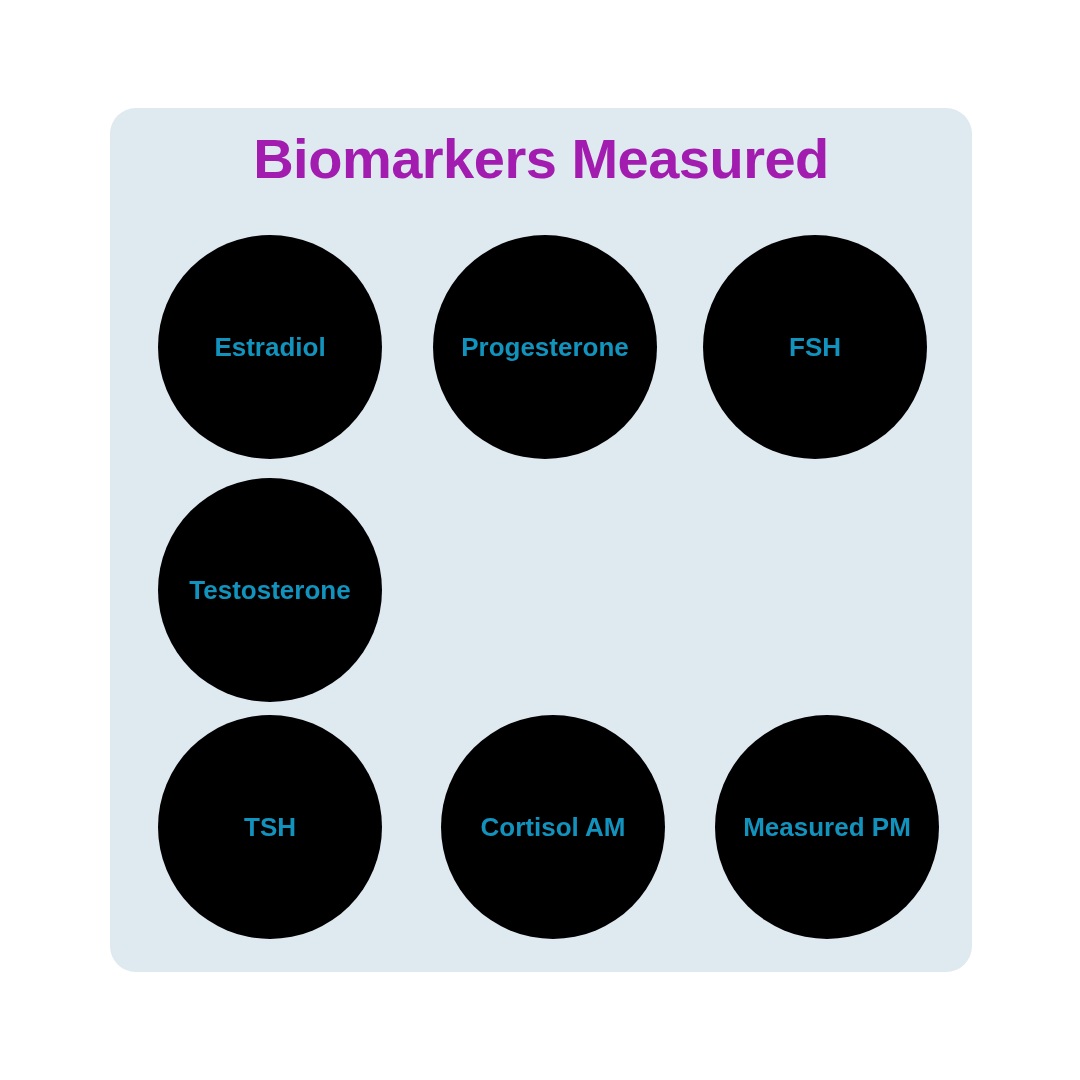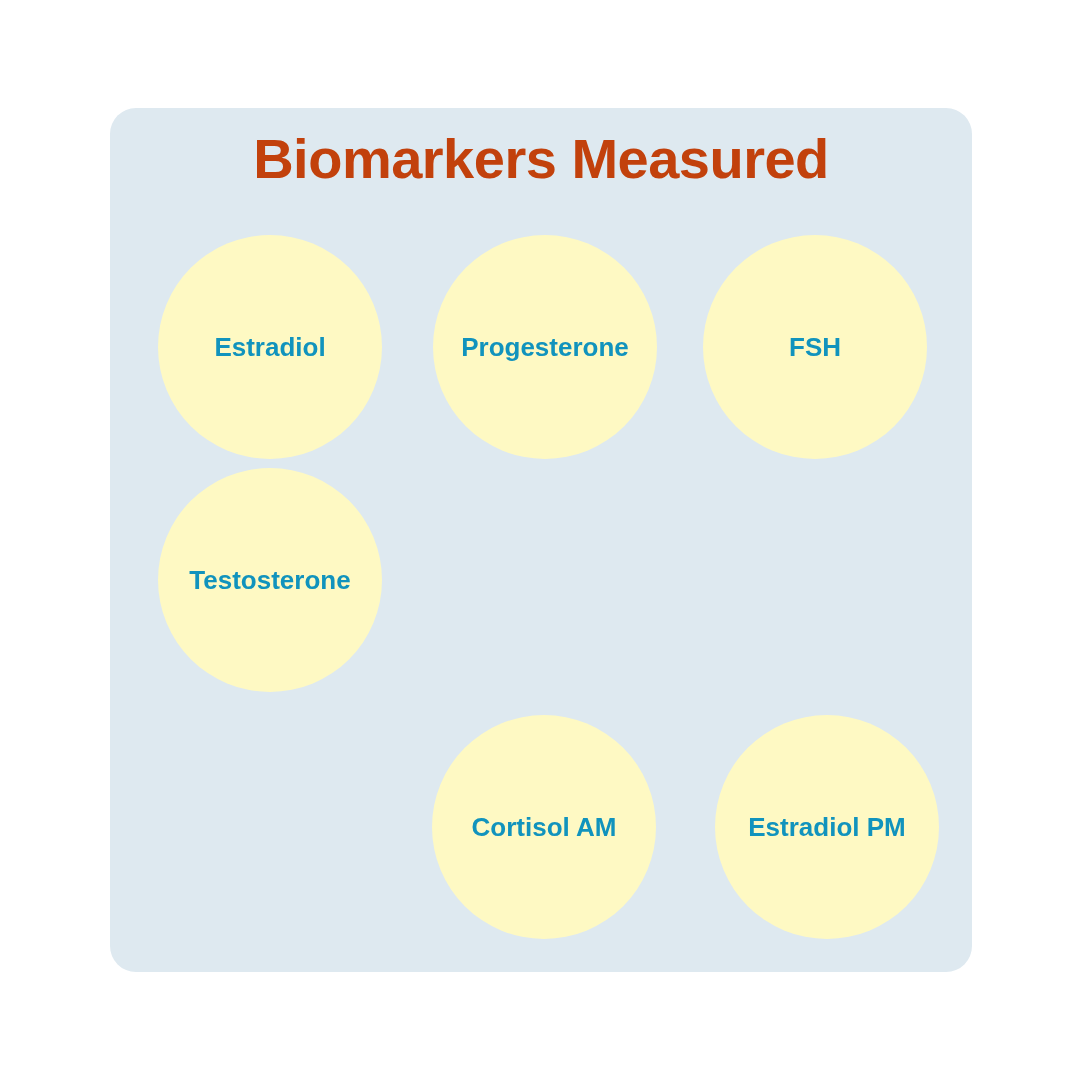--- a/index.html
+++ b/index.html
@@ -32,21 +32,21 @@
 
   .panel-title {
     position: absolute;
     left: 0;
     top: 16px;
     width: 862px;
     text-align: center;
     font-size: 56px;
     font-weight: 700;
     letter-spacing: -0.5px;
-    color: #c2410c;
+    color: #a21caf;
     line-height: 1.25;
   }
 
   .grid {
     position: absolute;
     left: 0;
     top: 118px;
     width: 862px;
     height: 740px;
   }
@@ -55,21 +55,21 @@
     position: absolute;
     width: 224px;
     height: 224px;
   }
 
   .bubble {
     position: relative;
     width: 224px;
     height: 224px;
     border-radius: 50%;
-    background: #fef9c3;
+    background: #000000;
     display: flex;
     align-items: center;
     justify-content: center;
   }
 
   .bubble-label {
     position: absolute;
     top: 50%;
     left: 50%;
     transform: translate(-50%, -50%);
@@ -85,27 +85,27 @@
   
   .col-0 { left: 48px; }
   .col-2 { left: 595px; }
 
   
   .col-2-r1 { left: 593px; }
   .col-2-r3 { left: 605px; }
 
   
   .row-0 { top: 9px; }
-  .row-1 { top: 242px; text-decoration: underline; }
+  .row-1 { top: 252px; text-decoration: underline; }
   .row-2 { top: 489px; }
 
   
   .r0c1 { left: 323px; }
   .r1c1 { left: 322px; }
-  .r2c1 { left: 322px; }
+  .r2c1 { left: 331px; }
   .r2c0 { left: 48px; }
 </style>
 </head>
 <body>
 
 <div id="root">
 
   <section class="panel">
 
     <h1 class="panel-title">Biomarkers Measured</h1>
@@ -131,28 +131,33 @@
       </div>
 
       <div class="cell row-1 col-0">
         <div class="bubble">
           <span class="bubble-label">Testosterone</span>
         </div>
       </div>
 
 
 
+      <div class="cell row-2 r2c0">
+        <div class="bubble">
+          <span class="bubble-label">TSH</span>
+        </div>
+      </div>
 
       <div class="cell row-2 r2c1">
         <div class="bubble">
           <span class="bubble-label">Cortisol AM</span>
         </div>
       </div>
 
       <div class="cell row-2 col-2-r3">
         <div class="bubble">
-          <span class="bubble-label">Estradiol PM</span>
+          <span class="bubble-label">Measured PM</span>
         </div>
       </div>
 
     </div>
   </section>
 </div>
 
 </body></html>

